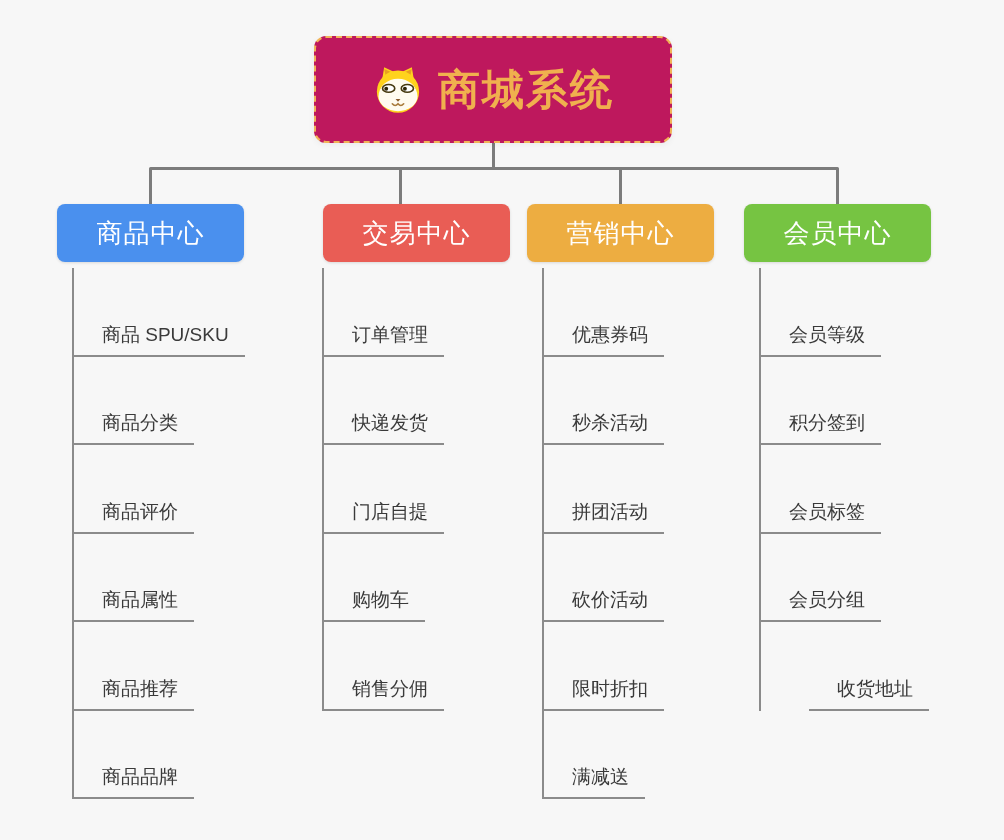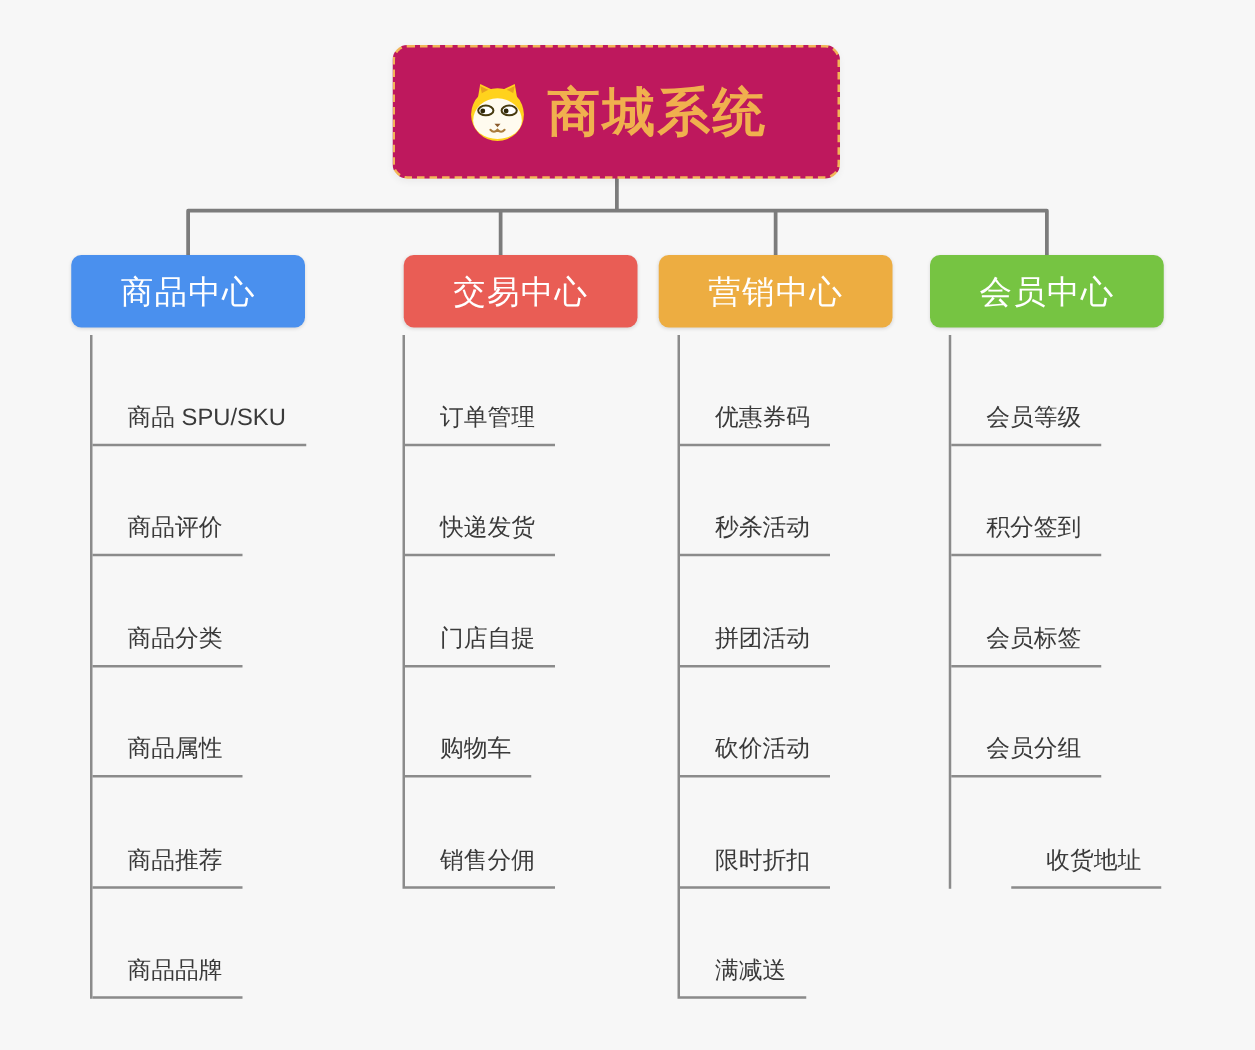--- a/index.html
+++ b/index.html
@@ -111,24 +111,24 @@
 
   <div id="branches">
       <div class="branch-header" style="left: 57px; background: rgb(74, 144, 238);">
         <span>商品中心</span>
       </div>
       <div class="child-list" style="left: 72px; border-left-color: rgb(139, 139, 139);">
         <div class="child-row">
           <div class="child-node" style="border-bottom-color: rgb(139, 139, 139); text-align: center;">商品 SPU/SKU</div>
         </div>
         <div class="child-row">
+          <div class="child-node" style="border-bottom-color: rgb(139, 139, 139);">商品分类</div>
+        </div>
+        <div class="child-row">
           <div class="child-node" style="border-bottom-color: rgb(139, 139, 139);">商品评价</div>
-        </div>
-        <div class="child-row">
-          <div class="child-node" style="border-bottom-color: rgb(139, 139, 139);">商品分类</div>
         </div>
         <div class="child-row">
           <div class="child-node" style="border-bottom-color: rgb(139, 139, 139);">商品属性</div>
         </div>
         <div class="child-row">
           <div class="child-node" style="border-bottom-color: rgb(139, 139, 139);">商品推荐</div>
         </div>
         <div class="child-row">
           <div class="child-node" style="border-bottom-color: rgb(139, 139, 139);">商品品牌</div>
         </div>

